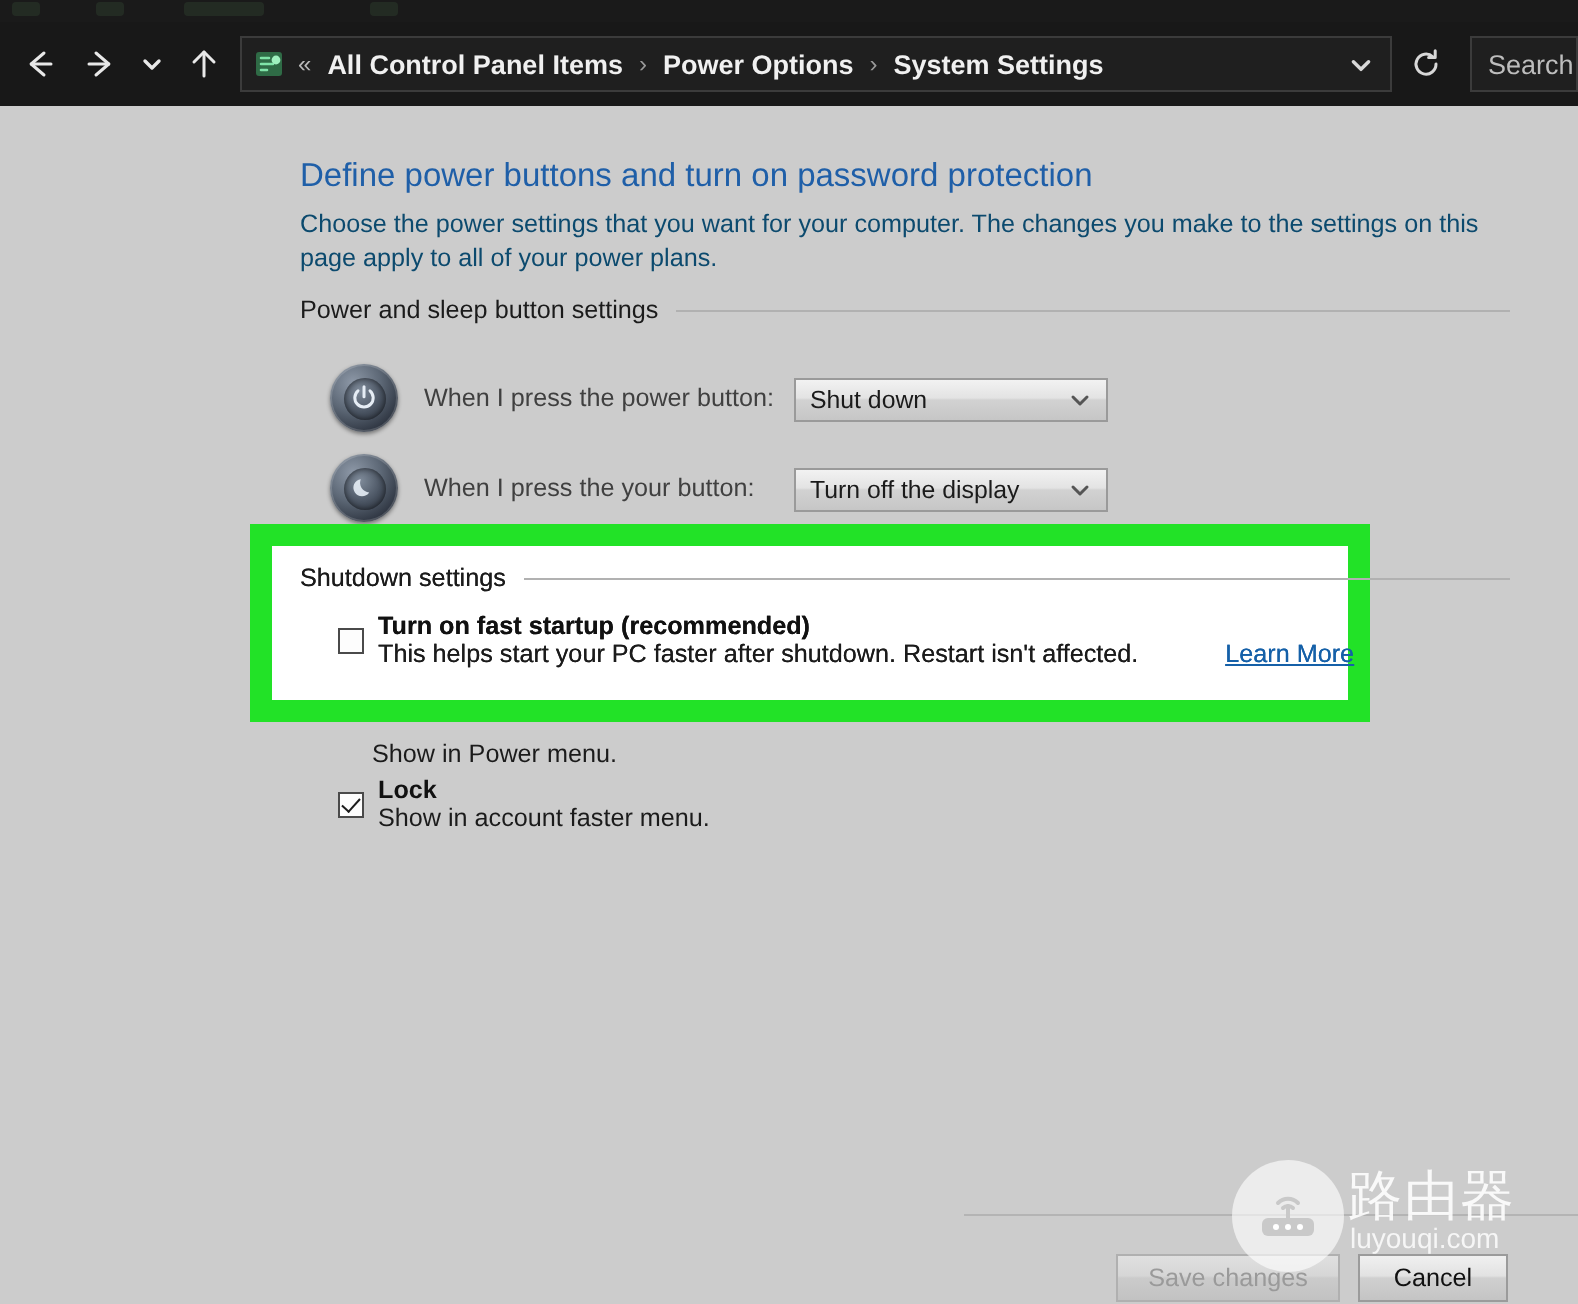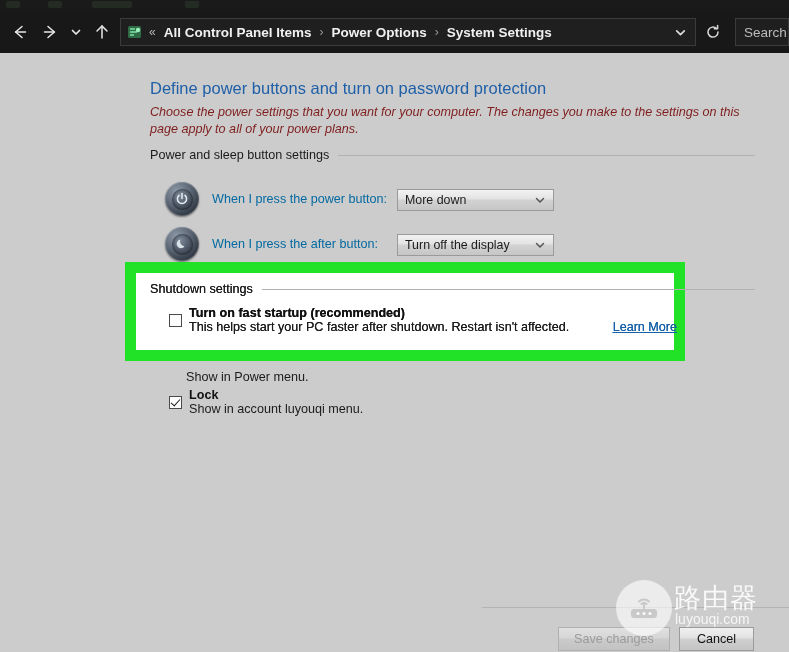--- a/index.html
+++ b/index.html
@@ -81,21 +81,21 @@
     position: absolute; left: 0; top: 53px; width: 682px; height: 599px;
     background: #cccccc;
   }
 
   .h1 {
     position: absolute; left: 150px; top: 26px;
     font-size: 16.5px; color: #1f5fa8; white-space: nowrap;
   }
   .intro {
     position: absolute; left: 150px; top: 51px; width: 600px;
-    font-size: 12.6px; color: #7f1d1d; line-height: 16.5px; font-style: italic;
+    font-size: 12.6px; color: #0c4a6e; line-height: 16.5px;
   }
 
   
   .sect {
     position: absolute; display: flex; align-items: center;
   }
   .sect .lbl { font-size: 12.6px; color: #1b1b1b; white-space: nowrap; padding-right: 9px; }
   .sect .rule { flex: 1 1 auto; height: 1px; background: #b1b1b1; }
 
   
@@ -108,21 +108,21 @@
     flex: 0 0 auto;
   }
   .orb .inner {
     width: 21px; height: 21px; border-radius: 50%;
     background: radial-gradient(circle at 38% 30%, #7f8b9a 0%, #4b5563 55%, #262c36 100%);
     box-shadow: inset 0 0 3px rgba(0,0,0,.6);
     display: flex; align-items: center; justify-content: center;
     color: #dfe6ee;
   }
   .row .rlabel {
-    font-size: 12.6px; color: #0369a1; white-space: nowrap;
+    font-size: 12.6px; color: #404040; white-space: nowrap;
     margin-left: 13px;
   }
 
   .combo {
     position: absolute;
     height: 22px;
     background: linear-gradient(#f2f2f2 0%, #e3e3e3 45%, #d2d2d2 50%, #c6c6c6 100%);
     border: 1px solid #9a9a9a;
     display: flex; align-items: center;
     padding: 0 2px 0 7px;
@@ -294,37 +294,37 @@
         <svg width="14" height="14" viewBox="0 0 14 14" aria-hidden="true">
           <path d="M4 3.4 a4.6 4.6 0 1 0 6 0" fill="none" stroke="#e6edf5" stroke-width="1.5" stroke-linecap="round"></path>
           <path d="M7 1.4 V6.4" stroke="#e6edf5" stroke-width="1.5" stroke-linecap="round"></path>
         </svg>
       </div>
     </div>
     <span class="rlabel">When I press the power button:</span>
   </div>
 
   <div class="combo" style="left:397px; top:136px; width:157px;">
-    <span class="val">More down</span>
+    <span class="val">Shut down</span>
     <span class="chev">
       <svg width="12" height="12" viewBox="0 0 12 12" aria-hidden="true">
         <path d="M2.5 4.5 L6 8 L9.5 4.5" fill="none" stroke="#555" stroke-width="1.5" stroke-linecap="round" stroke-linejoin="round"></path>
       </svg>
     </span>
   </div>
 
   <div class="row" style="left:165px; top:174px;">
     <div class="orb">
       <div class="inner">
         <svg width="14" height="14" viewBox="0 0 14 14" aria-hidden="true">
           <path d="M9.6 9.2 a4.3 4.3 0 1 1 -4.2 -6.6 a4.8 4.8 0 0 0 4.2 6.6 z" fill="#e6edf5" opacity=".9"></path>
         </svg>
       </div>
     </div>
-    <span class="rlabel">When I press the after button:</span>
+    <span class="rlabel">When I press the your button:</span>
   </div>
 
   <div class="combo" style="left:397px; top:181px; width:157px;">
     <span class="val">Turn off the display</span>
     <span class="chev">
       <svg width="12" height="12" viewBox="0 0 12 12" aria-hidden="true">
         <path d="M2.5 4.5 L6 8 L9.5 4.5" fill="none" stroke="#555" stroke-width="1.5" stroke-linecap="round" stroke-linejoin="round"></path>
       </svg>
     </span>
   </div>
@@ -346,21 +346,21 @@
       </div>
     </div>
   </div>
 
   <div class="plain" style="left:186px; top:317px;">Show in Power menu.</div>
 
   <div class="cbrow" style="left:169px; top:335px;">
     <div class="cbox checked"></div>
     <div class="cbtext">
       <div class="cbtitle">Lock</div>
-      <div class="cbdesc">Show in account luyouqi menu.</div>
+      <div class="cbdesc">Show in account faster menu.</div>
     </div>
   </div>
 
   <div class="hl-box" style="border-color: rgb(34, 226, 39);"></div>
 
   <div class="sect" style="left:150px; top:229px; width:605px; z-index:7;">
     <span class="lbl">Shutdown settings</span>
     <span class="rule"></span>
   </div>
 

